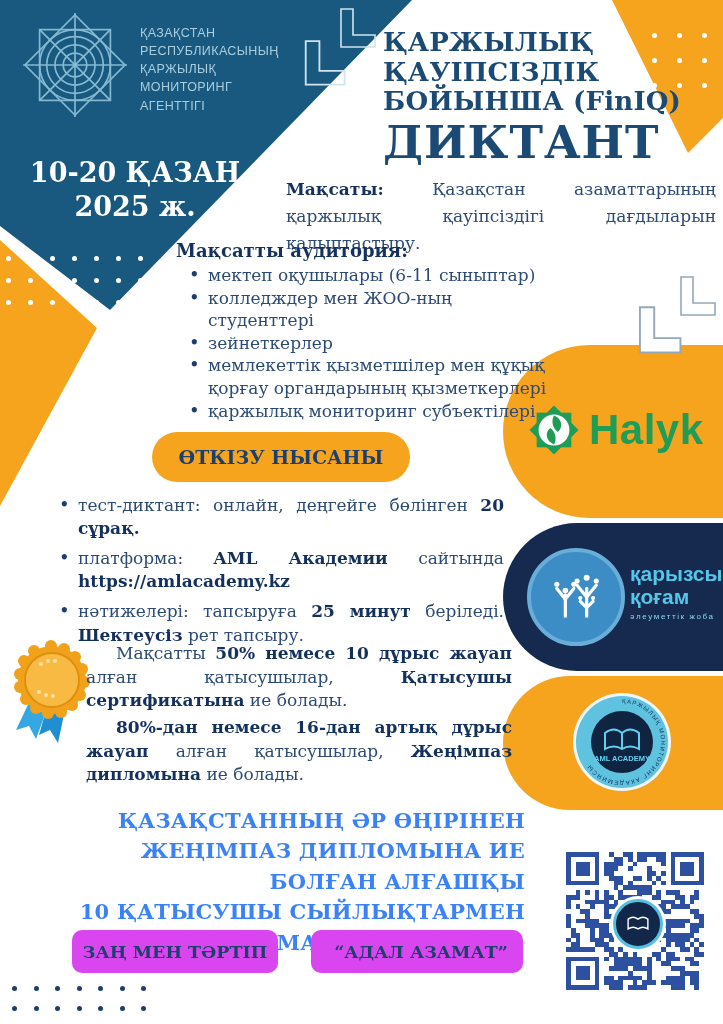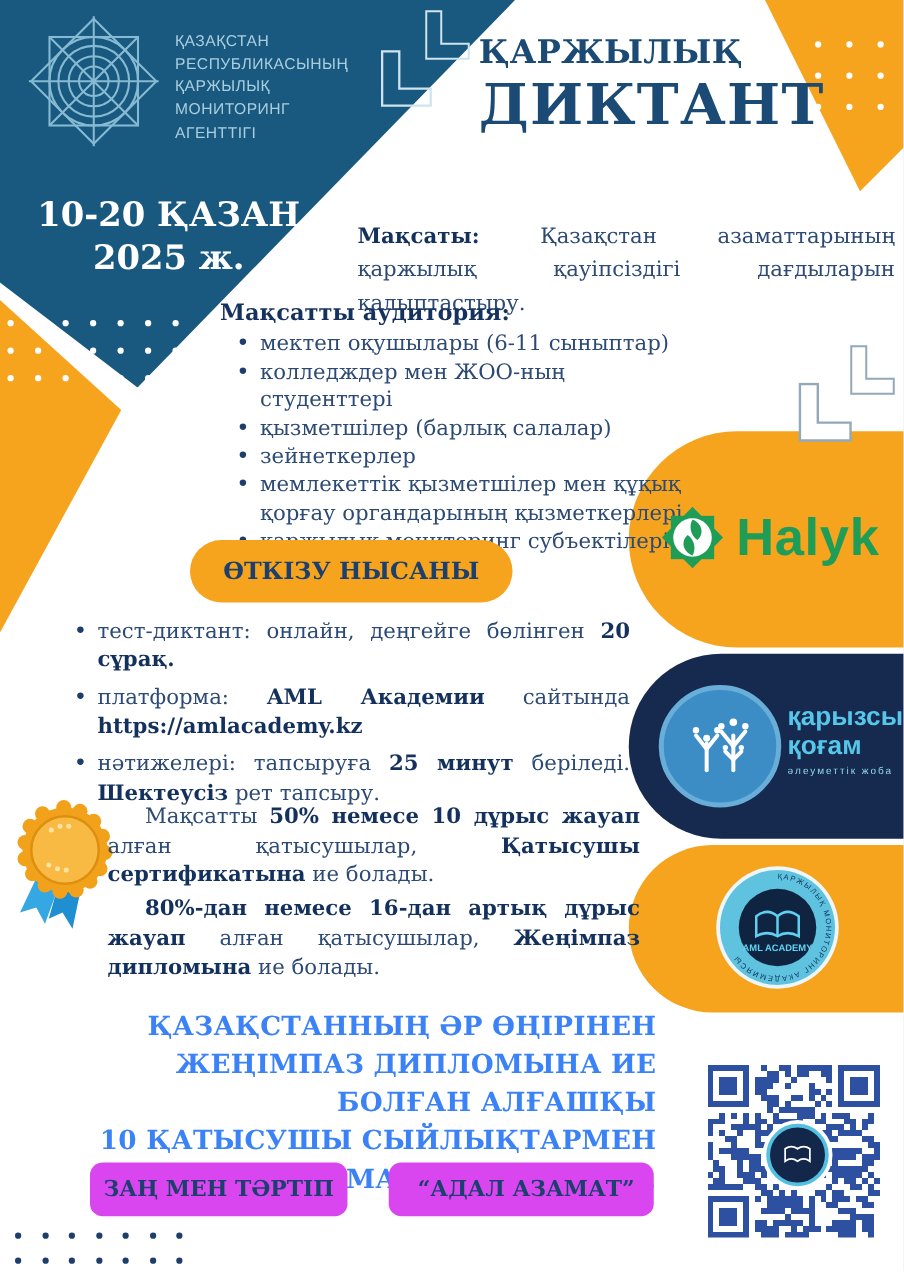--- a/index.html
+++ b/index.html
@@ -177,30 +177,31 @@
     <path d="M5 1 H17 V27 H39 V39 H5 Z" fill="#ffffff" stroke="#93a9b9" stroke-width="1.6"></path>
   </svg>
 
   <div class="date">
     <div>10-20 ҚАЗАН</div>
     <div>2025 ж.</div>
   </div>
 
   <div class="title">
     <div class="tline">ҚАРЖЫЛЫҚ</div>
+    <div class="tline">ҚАУІПСІЗДІК</div>
+    <div class="tline">БОЙЫНША (FinIQ)</div>
     <div class="tword">ДИКТАНТ</div>
   </div>
 
   <div class="goal"><b>Мақсаты:</b><span> Қазақстан азаматтарының қаржылық қауіпсіздігі дағдыларын қалыптастыру.</span></div>
 
   <div class="aud-head">Мақсатты аудитория:</div>
   <ul class="aud-list">
       <li>мектеп оқушылары (6-11 сыныптар)</li>
       <li>колледждер мен ЖОО-ның студенттері</li>
-      <li>қызметшілер (барлық салалар)</li>
       <li>зейнеткерлер</li>
       <li>мемлекеттік қызметшілер мен құқық қорғау органдарының қызметкерлері</li>
       <li>қаржылық мониторинг субъектілері</li>
     </ul>
 
   <button class="fmt-btn">ӨТКІЗУ НЫСАНЫ</button>
   <ul class="fmt-list">
     <li><span>тест-диктант: онлайн, деңгейге бөлінген </span><b>20 сұрақ.</b></li>
     <li><span>платформа: </span><b>AML Академии</b><span> сайтында </span><b>https://amlacademy.kz</b></li>
     <li><span>нәтижелері: тапсыруға </span><b>25 минут</b><span> беріледі. </span><b>Шектеусіз</b><span> рет тапсыру.</span></li>

